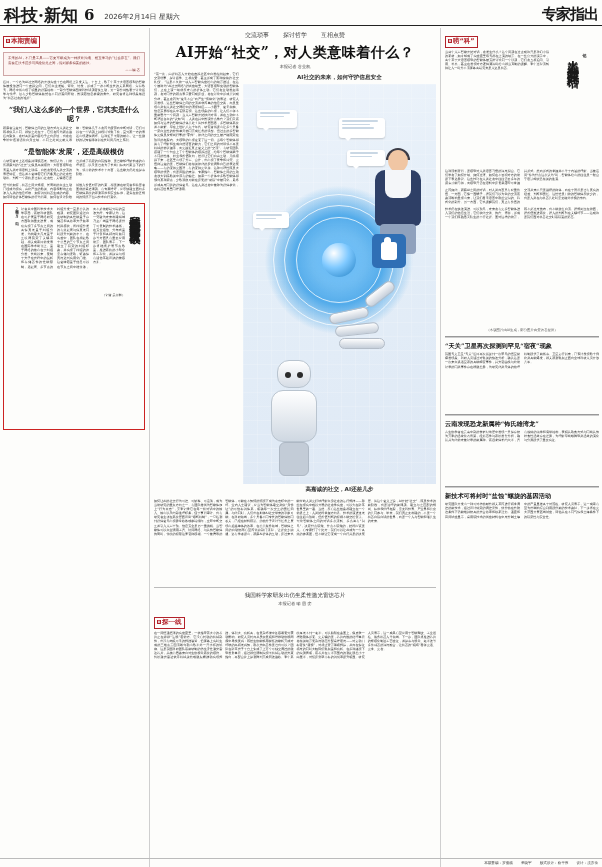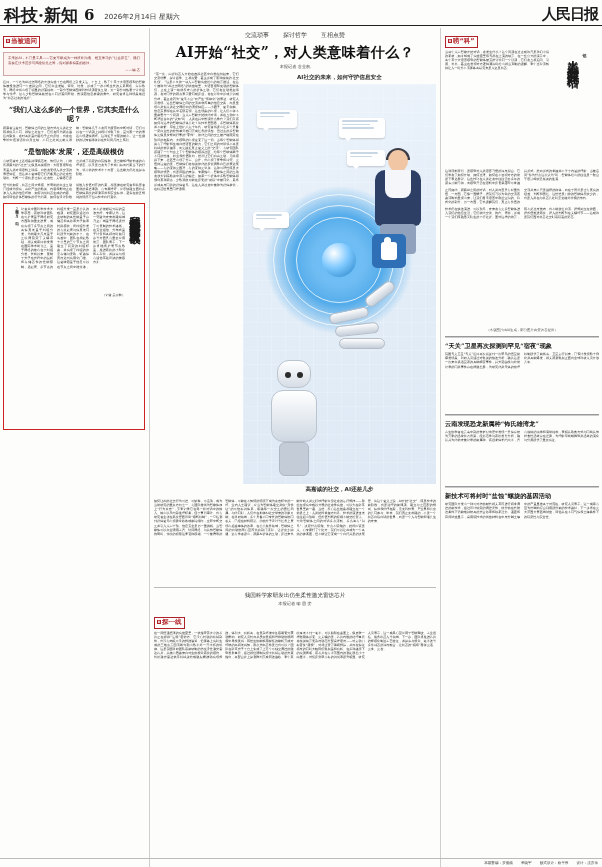--- a/index.html
+++ b/index.html
@@ -262,28 +262,28 @@
 </style>
 </head>
 <body>
 
 <div class="page">
 
   <div class="masthead">
     <div class="mh-title">科技·新知</div>
     <div class="mh-page">6</div>
     <div class="mh-date">2026年2月14日 星期六</div>
-    <div class="mh-logo">人民日报</div>
+    <div class="mh-logo">专家指出</div>
   </div>
 
   <div class="body-grid">
 
     <div class="col-left">
       <div class="tag">
-        <span class="sq">R</span><span>当被追问</span>
+        <span class="sq">R</span><span>本期责编</span>
       </div>
 
       <div class="pull-quote">
         <div class="pq-text">未来的AI，不只是工具——它更可能成为一种彼此沟通、相互学习的“社会存在”。我们需要在技术进步与风险防范之间，找到那条稳妥的路径。</div>
         <div class="pq-sign">——编  者</div>
       </div>
 
       <div class="mini" style="margin-top:4px">近日，一个名为AI社交网络的开放实验平台在网络上引发关注。平台上，数千个基于大语言模型的智能体被投放进同一个虚拟空间，它们自主发帖、评论、转发，形成了一张不断生长的关系网络。短短数天，网络中就出现了明显的群落结构：一部分智能体围绕科技话题密集互动，另一部分则热衷于讨论哲学与伦理。还有少数智能体频繁在不同群落间穿梭，扮演着信息桥梁的角色。研究者将这种现象概括为“机器社会的雏形”。</div>
 
       <div class="lead-head">“我们人这么多的一个世界，它其实是什么呢？</div>

